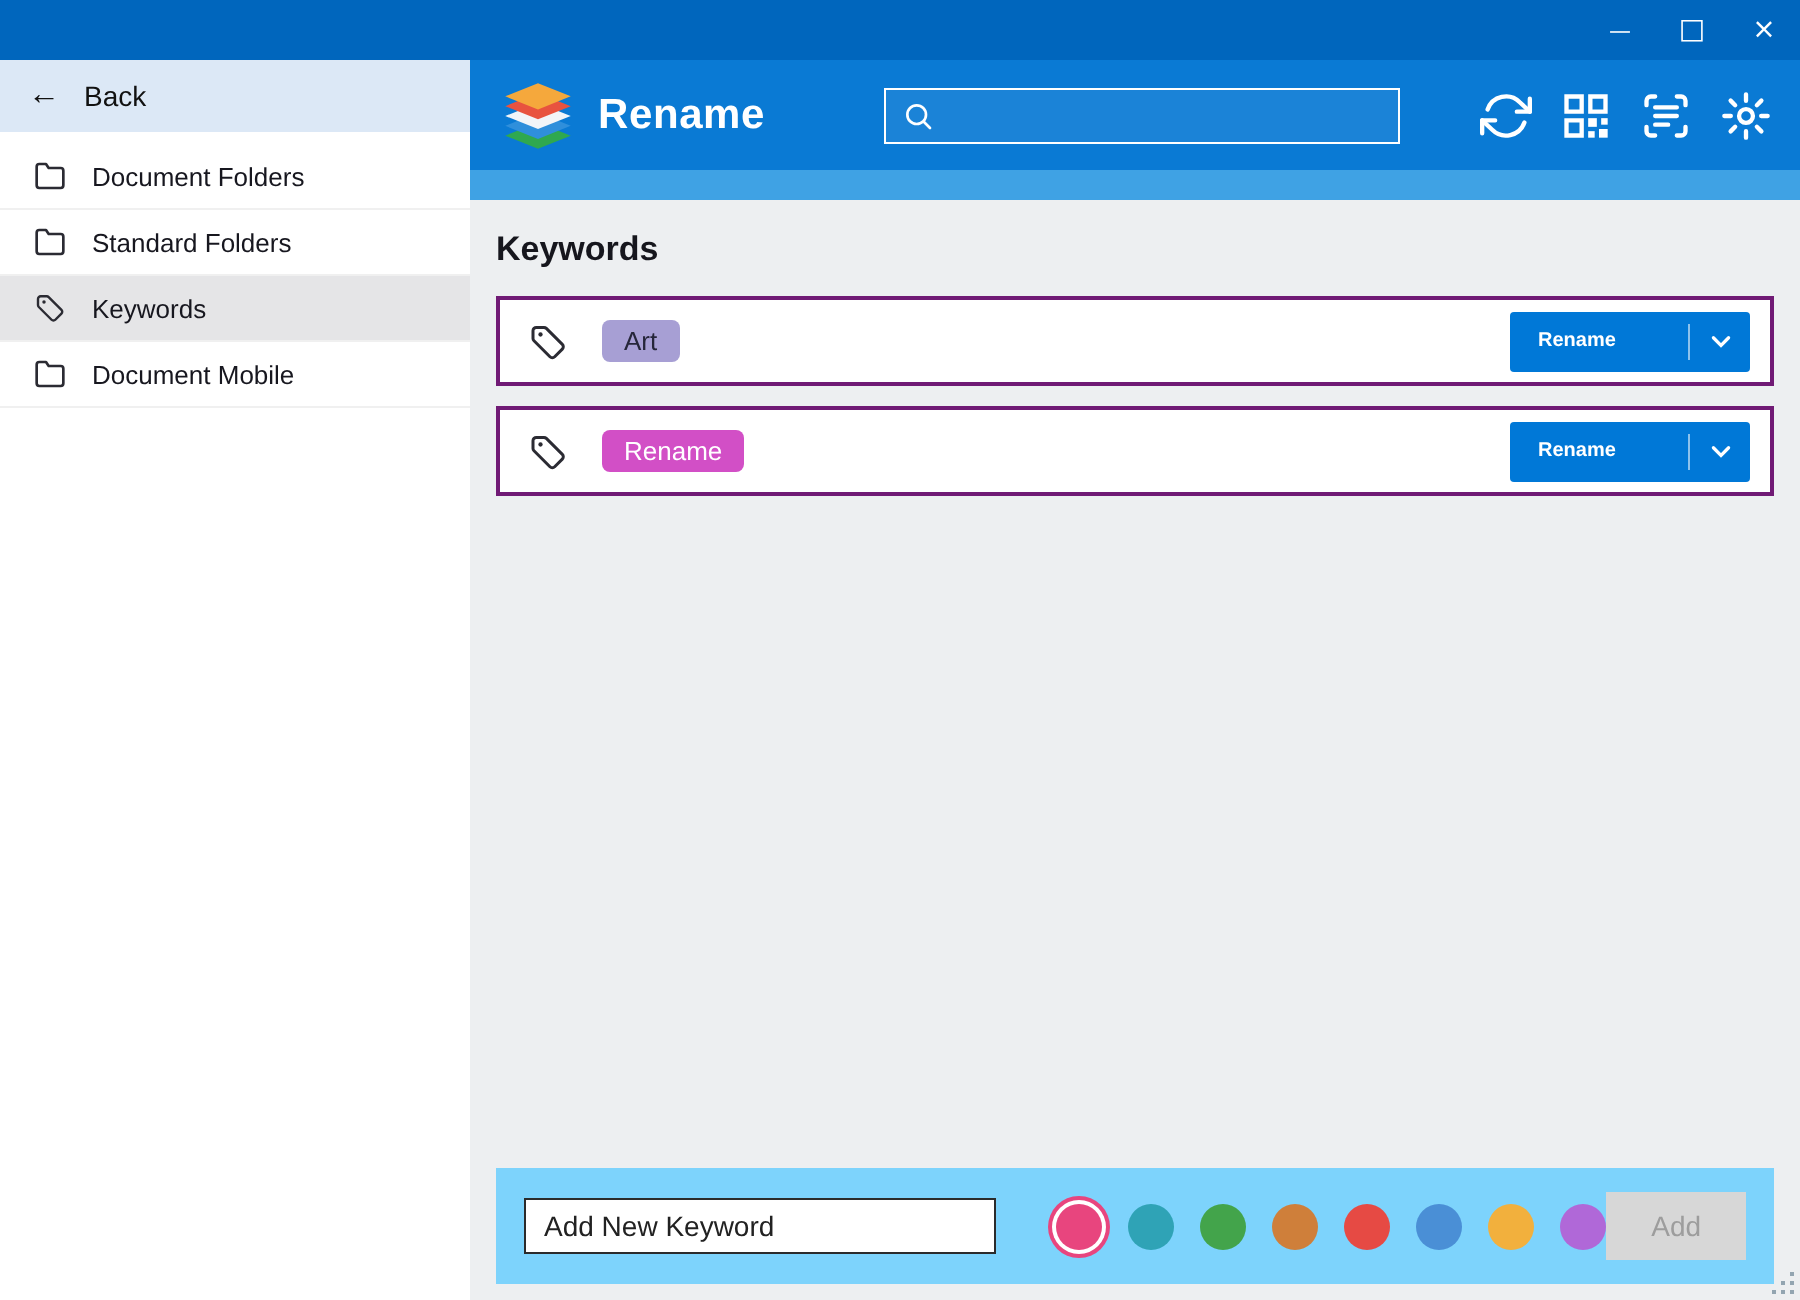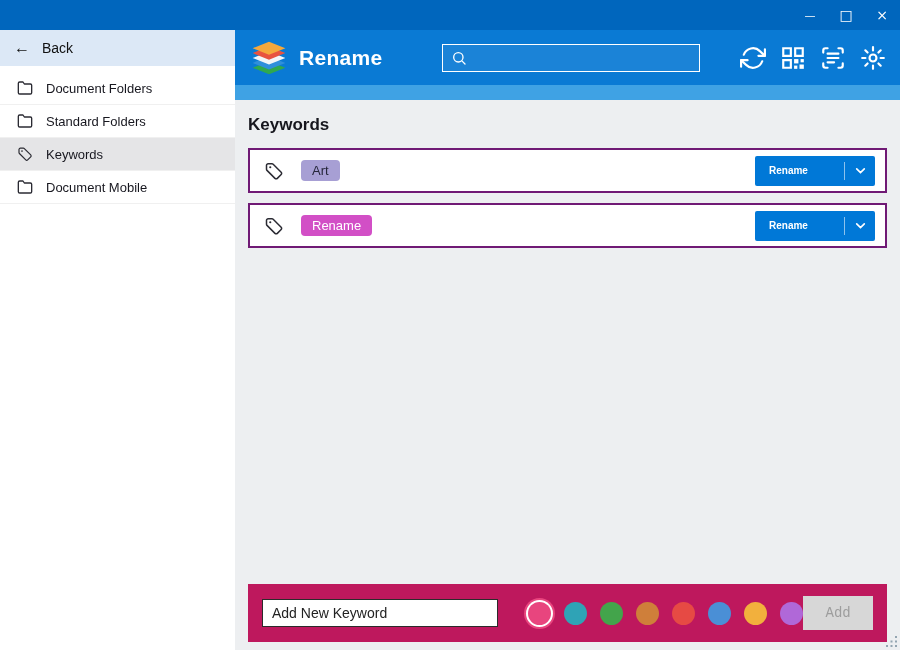--- a/index.html
+++ b/index.html
@@ -52,29 +52,29 @@
   .badge { padding: 3px 11px; border-radius: 4px; font-size: 13px; }
   .rename-btn { margin-left: auto; width: 120px; height: 30px; background: #0078d7; color: #fff;
                 border: none; border-radius: 2px; display: flex; align-items: center;
                 font-family: inherit; font-size: 10px; font-weight: 700; cursor: pointer; padding: 0; }
   .rename-label { flex: 1; text-align: left; padding-left: 14px; }
   .rename-divider { width: 1px; height: 18px; background: rgba(255,255,255,.55); }
   .rename-chevron { width: 30px; display: flex; justify-content: center; }
   .rename-chevron svg { width: 13px; height: 13px; }
 
   
-  .footer-bar { margin-top: auto; margin-bottom: 8px; height: 58px; background: #be185d;
+  .footer-bar { margin-top: auto; margin-bottom: 8px; height: 58px; background: #7dd3fc;
                 display: flex; align-items: center; padding: 0 14px; }
   .kw-input { width: 268px; height: 28px; border: 1px solid #2b2b2b; padding: 0 9px;
               font-size: 14px; font-family: inherit; color: #111; outline: none; }
   .kw-input::placeholder { color: #222; opacity: 1; }
   .swatches { display: flex; align-items: center; gap: 13px; margin-left: 26px; padding-left: 4px; }
   .swatch { width: 23px; height: 23px; border-radius: 50%; cursor: pointer; flex-shrink: 0; }
   .add-btn { margin-left: auto; width: 80px; height: 34px; background: #d7d7d7; color: #9d9d9d;
-             border: none; font-size: 14px; font-family: Liberation Mono, monospace; cursor: default; }
+             border: none; font-size: 14px; font-family: Liberation Sans, sans-serif; cursor: default; }
 
   .resize-grip { position: absolute; right: 2px; bottom: 2px; width: 13px; height: 13px; }
 </style>
 </head>
 <body>
 
 <div class="window">
 
   <div class="titlebar">
     <div class="win-btn min">—</div>

